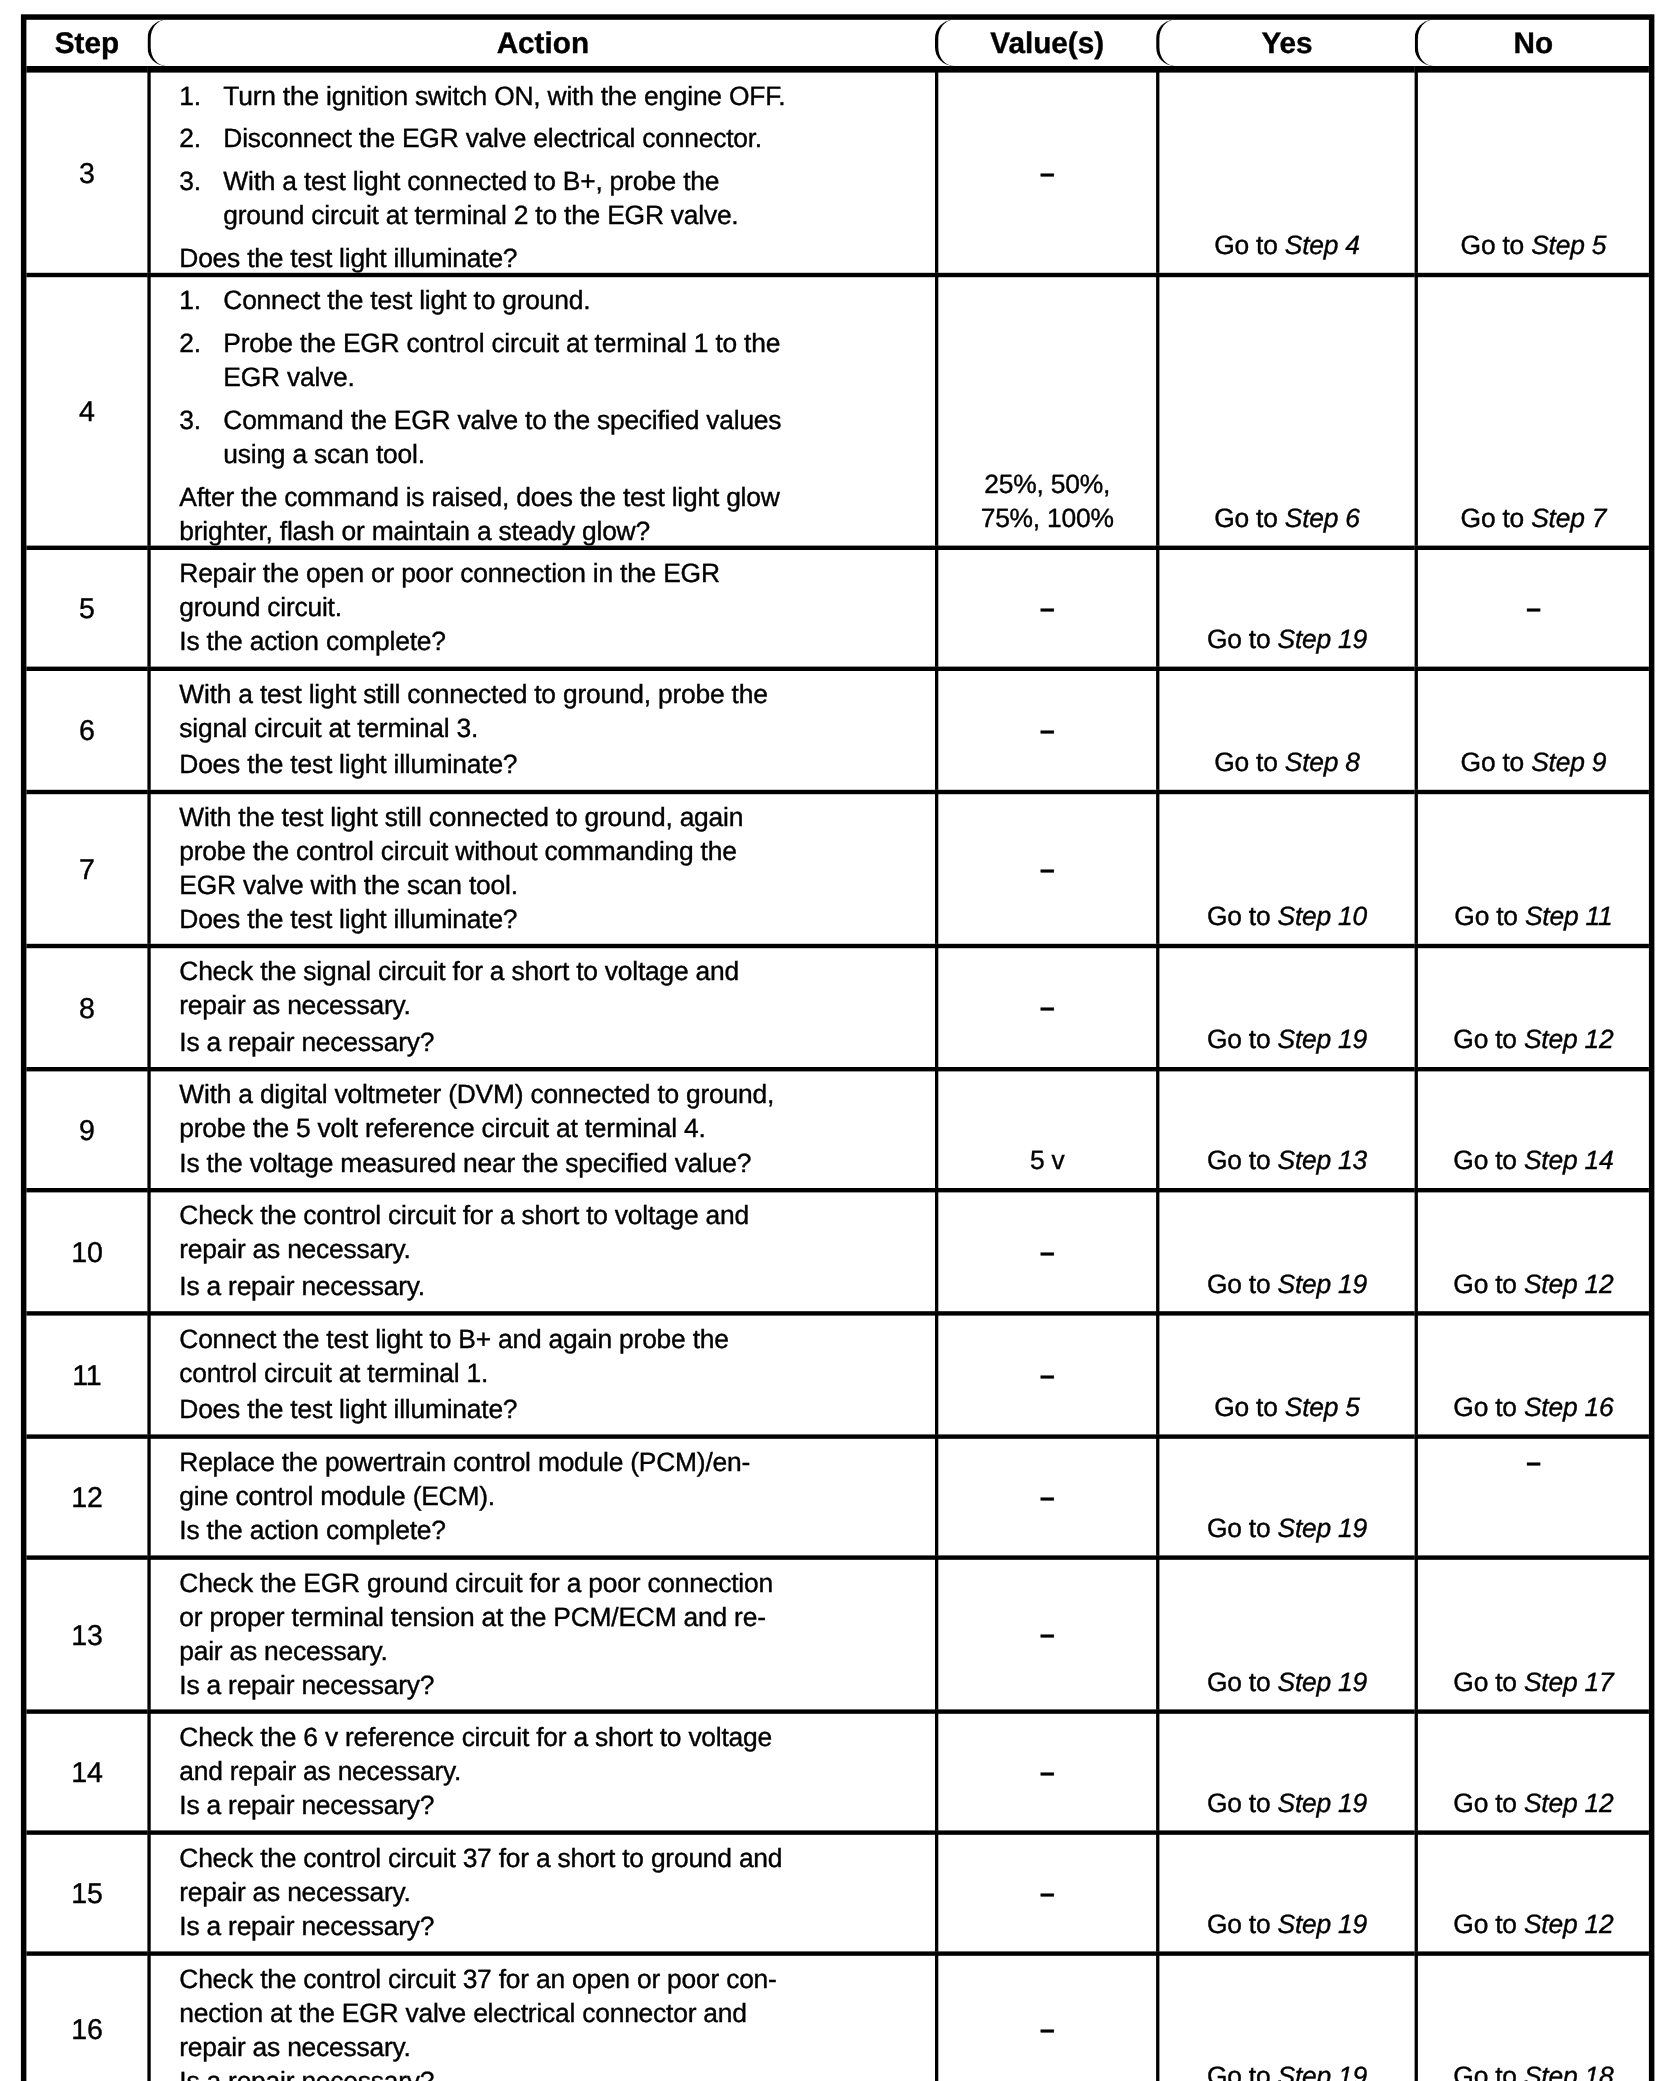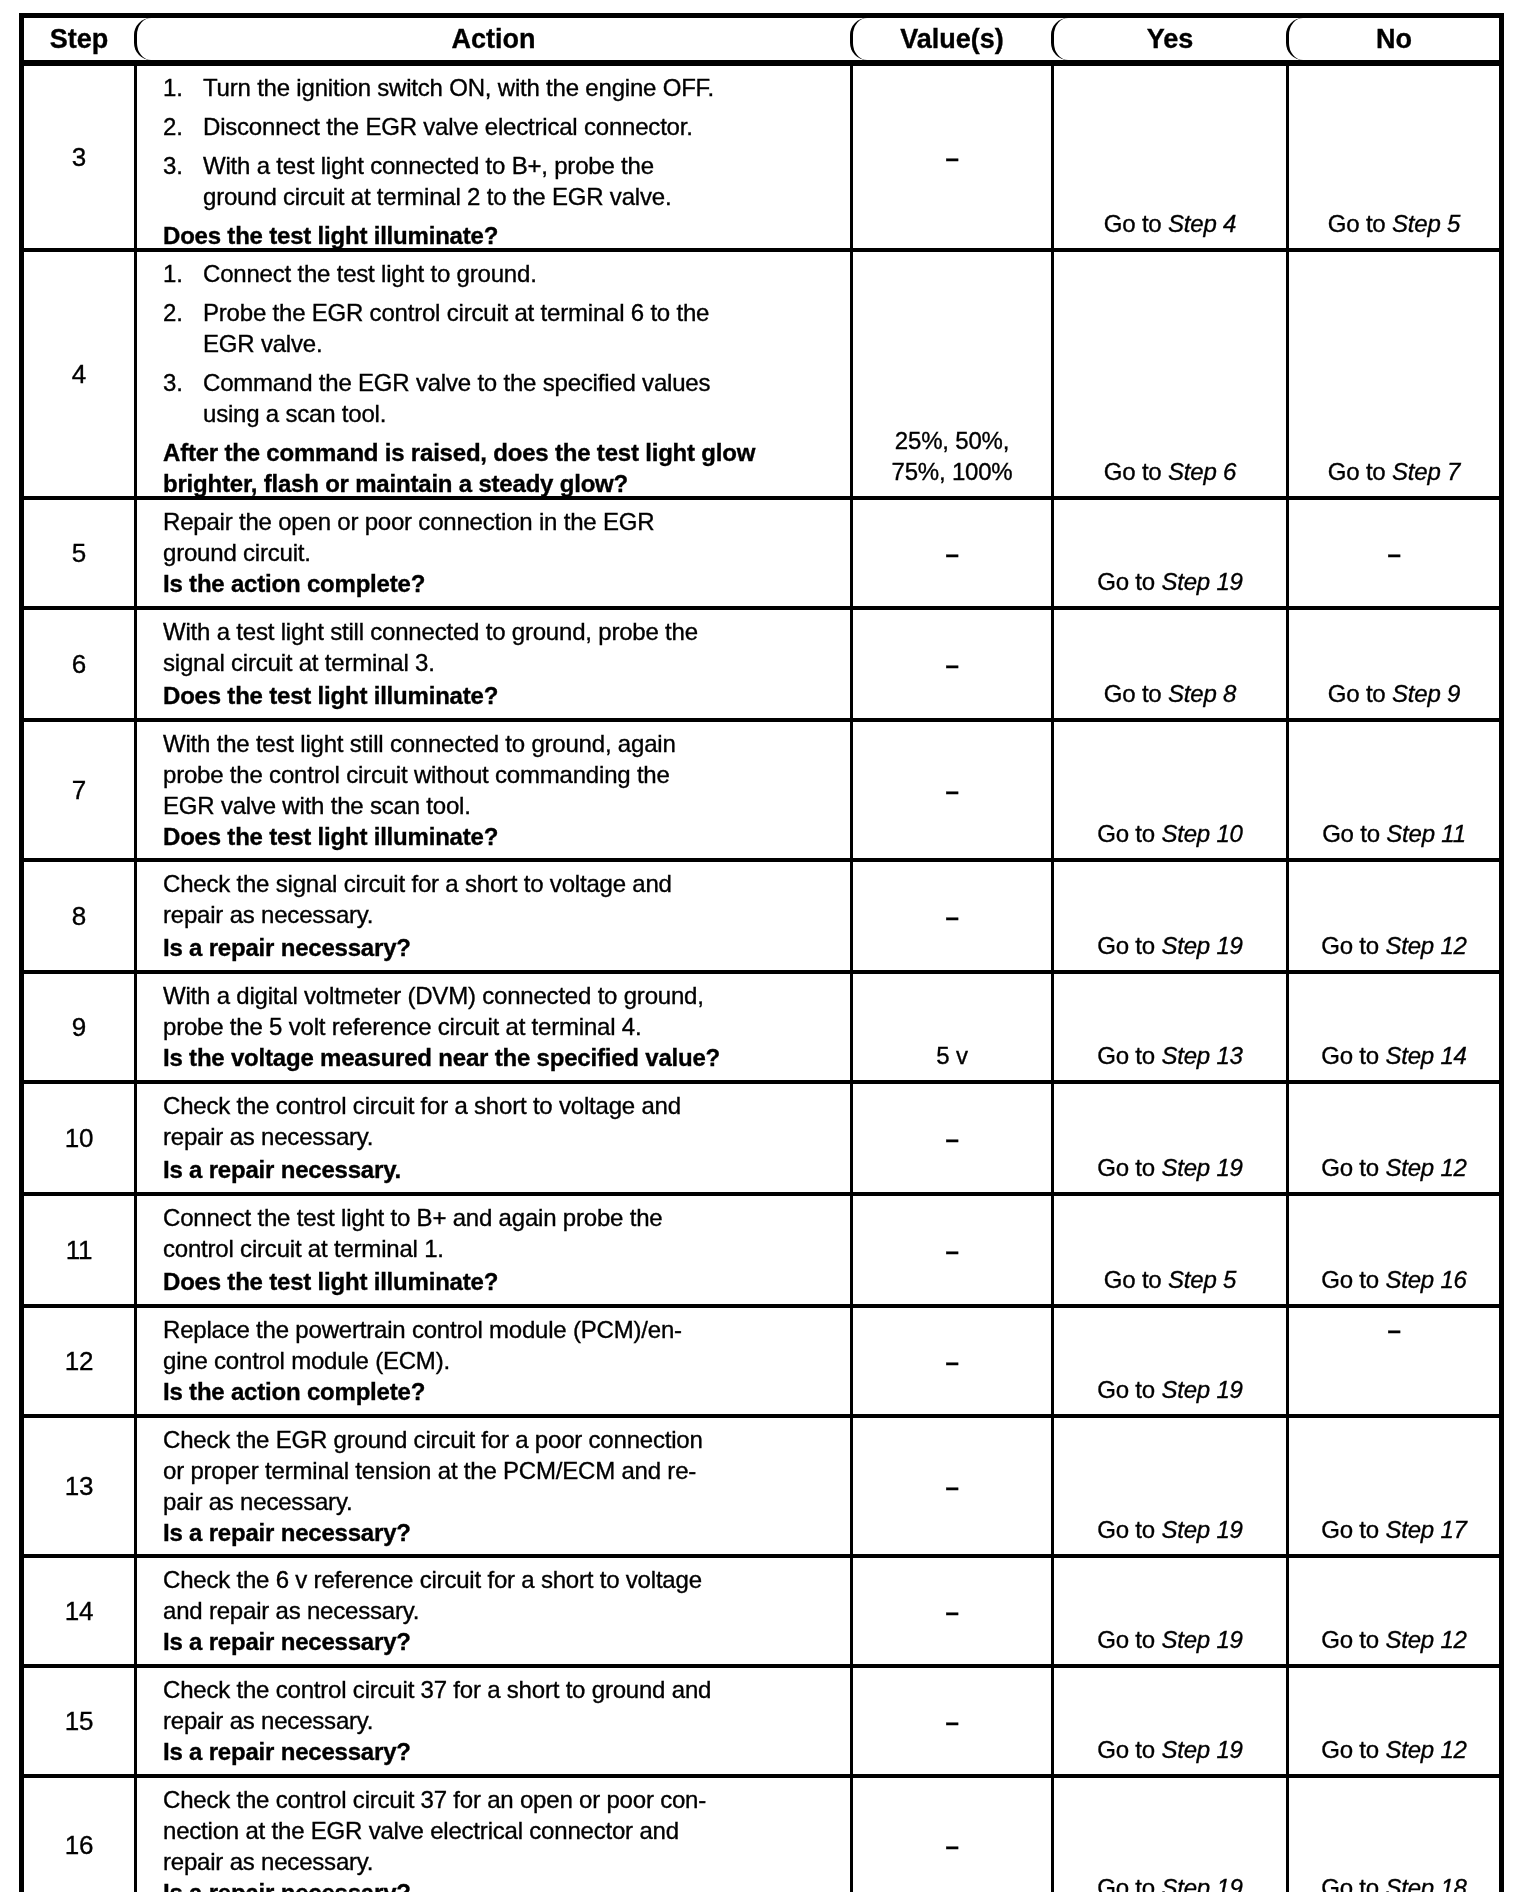--- a/index.html
+++ b/index.html
@@ -33,21 +33,21 @@
     display:flex;align-items:center;justify-content:center;
     font-weight:700;font-size:27px;letter-spacing:0;border-radius:17px;
   }
   
   .step-cell{display:flex;align-items:center;justify-content:center;font-size:26px;}
   
   .action-cell{display:flex;flex-direction:column;padding:6px 10px 7px 26px;}
   .item{display:flex;margin-bottom:8px;}
   .item-num{width:40px;flex:0 0 40px;}
   .item-lines{flex:1;}
-  .question{margin-top:auto;font-weight:bold;}
+  .question{margin-top:auto;}
   
   .val-cell{display:flex;flex-direction:column;align-items:center;text-align:center;}
   .val-cell.vcenter{justify-content:center;}
   .val-cell.vbottom{justify-content:flex-end;padding-bottom:9px;}
   .val-cell.vtop{justify-content:flex-start;padding-top:6px;}
   .goto-cell{display:flex;align-items:flex-end;justify-content:center;padding-bottom:9px;text-align:center;}
   .goto-step{font-style:italic;}
   .dash{font-weight:700;}
 </style>
 </head>
@@ -98,21 +98,21 @@
       <div class="cell action-cell col1">
         <div class="item">
           <div class="item-num">1.</div>
           <div class="item-lines">
             <div class="line">Connect the test light to ground.</div>
           </div>
         </div>
         <div class="item">
           <div class="item-num">2.</div>
           <div class="item-lines">
-            <div class="line">Probe the EGR control circuit at terminal 6 to the</div>
+            <div class="line">Probe the EGR control circuit at terminal 1 to the</div>
             <div class="line">EGR valve.</div>
           </div>
         </div>
         <div class="item">
           <div class="item-num">3.</div>
           <div class="item-lines">
             <div class="line">Command the EGR valve to the specified values</div>
             <div class="line">using a scan tool.</div>
           </div>
         </div>

